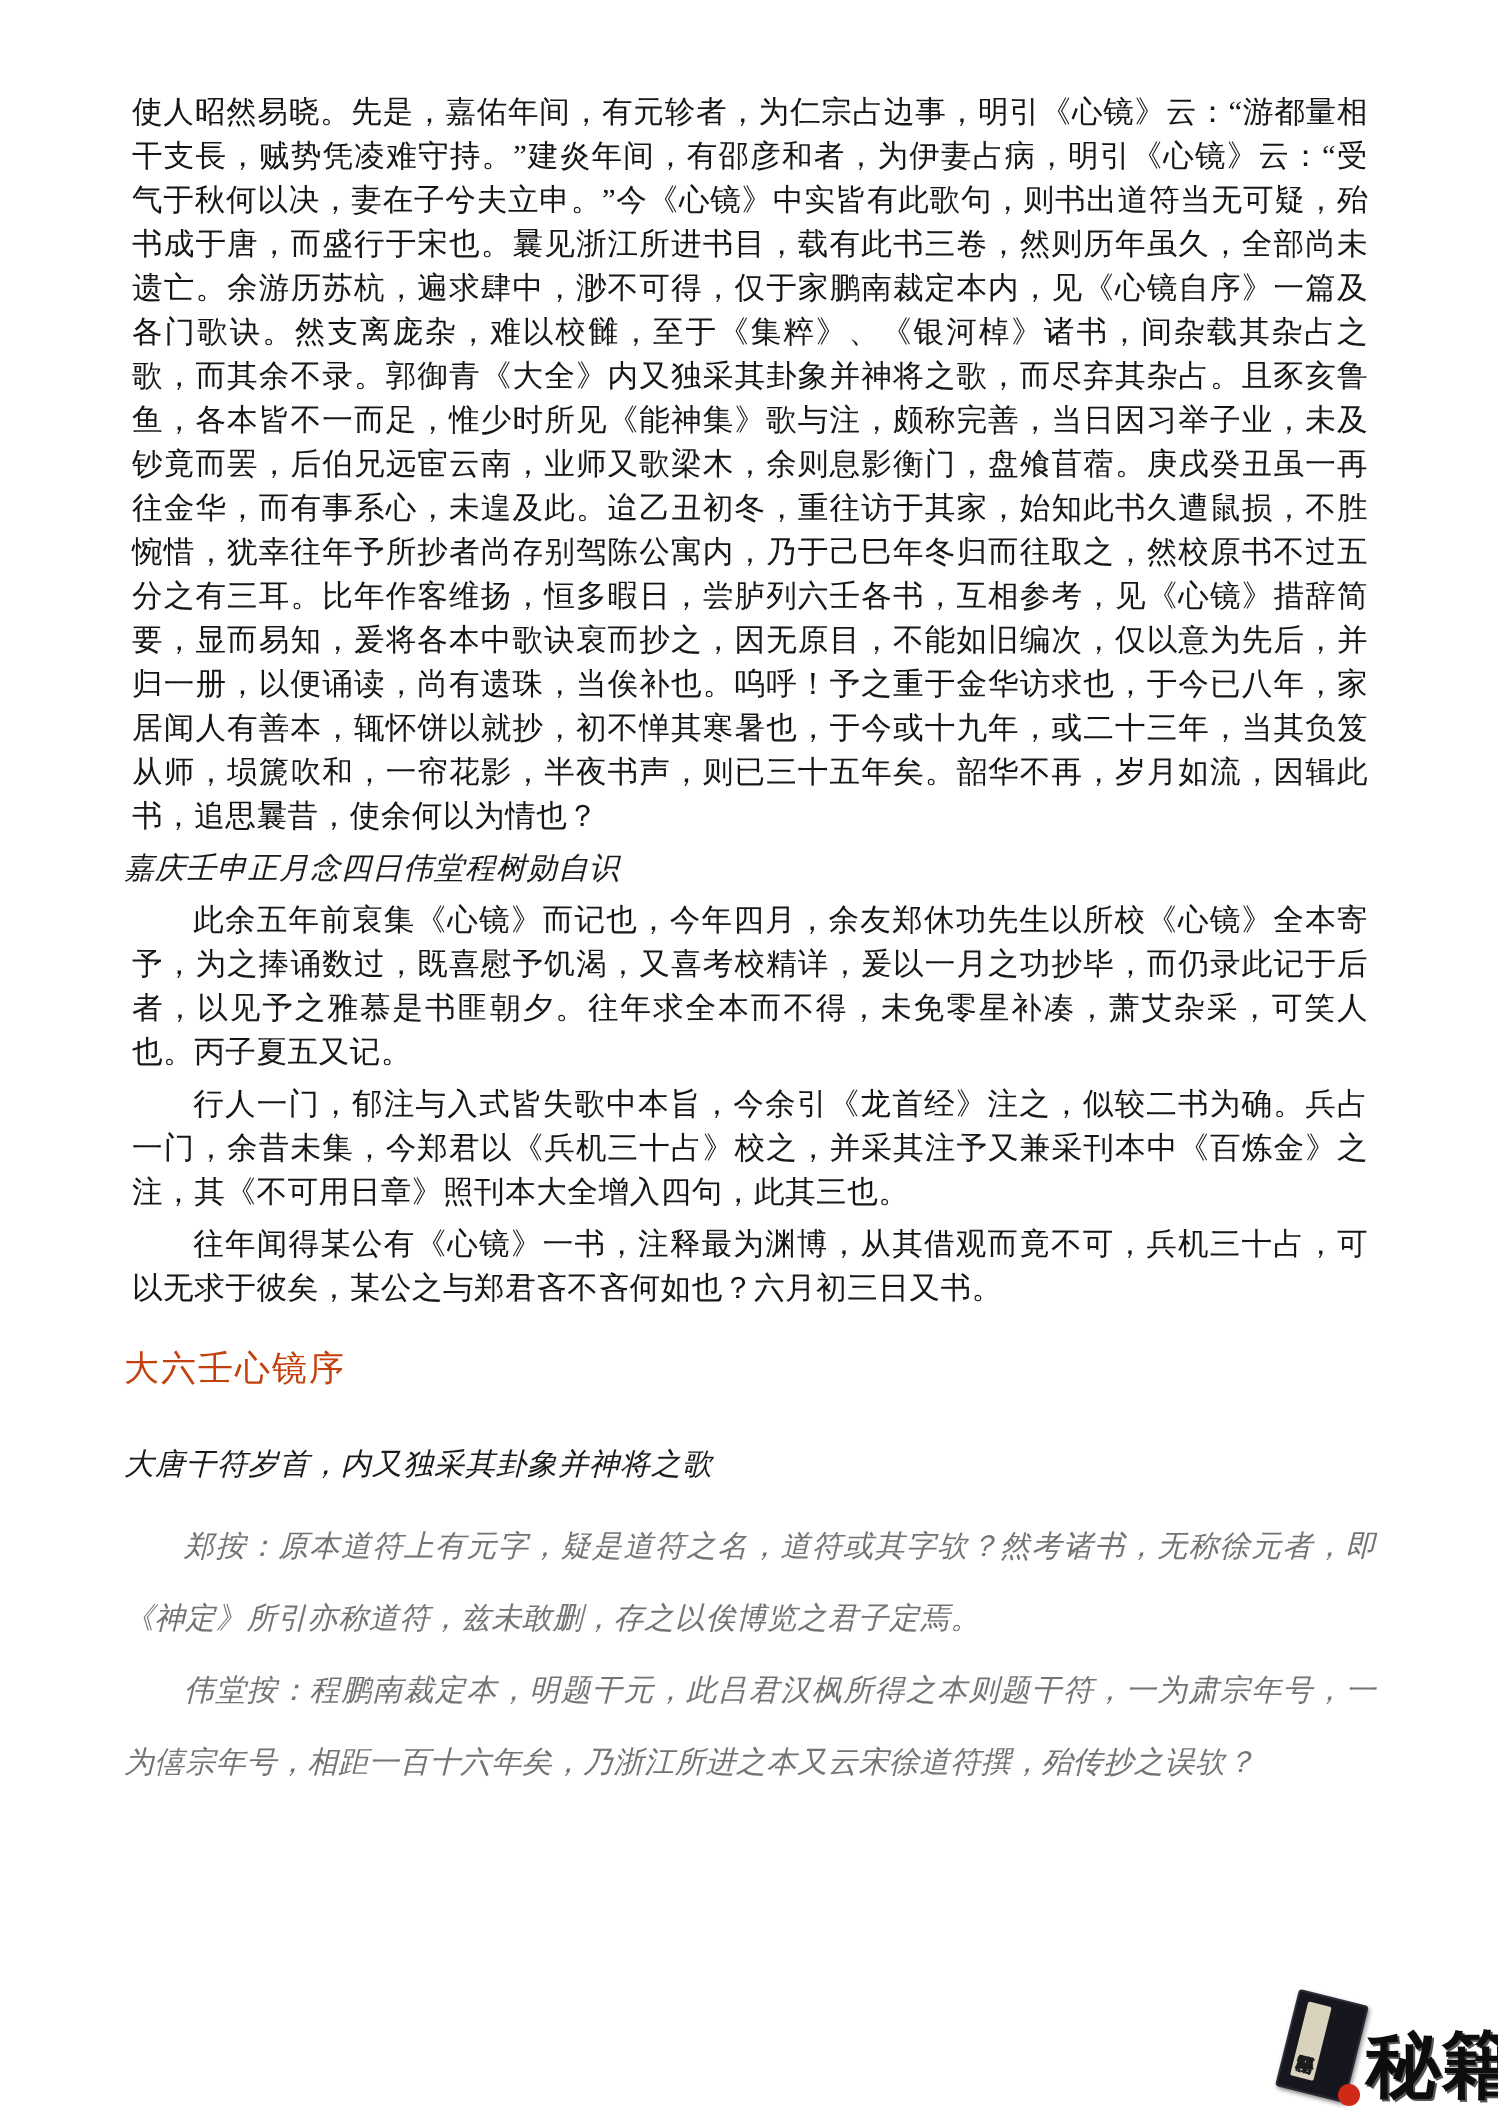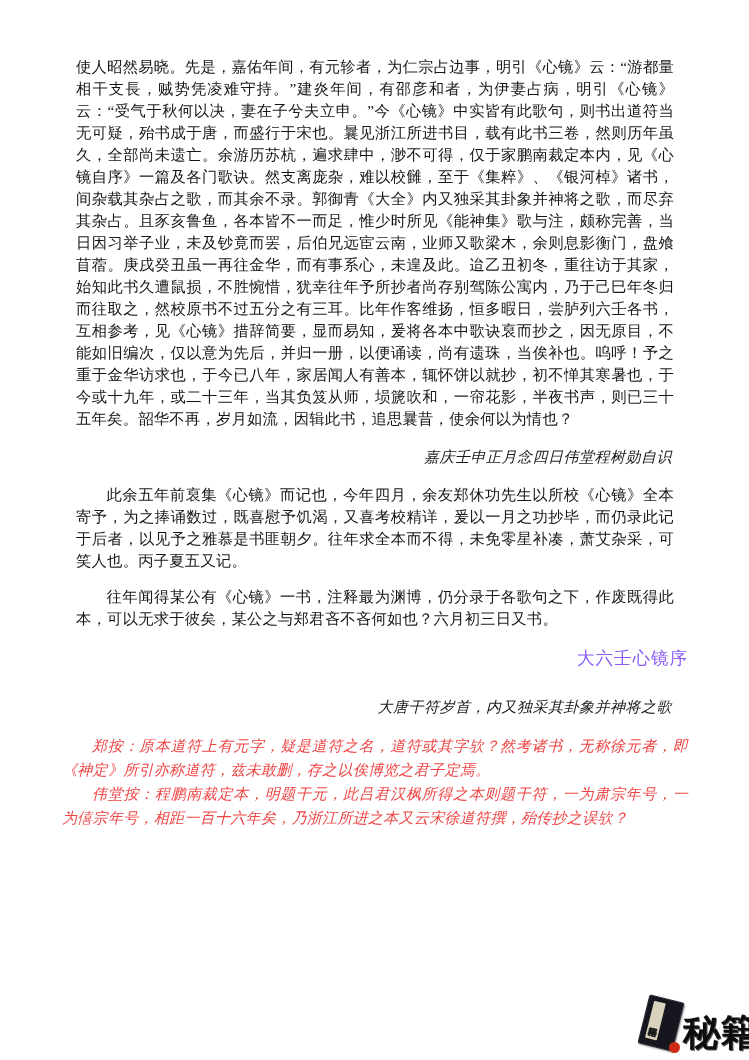--- a/index.html
+++ b/index.html
@@ -9,51 +9,50 @@
     position:relative;
     overflow:hidden;
     font-family:"Liberation Serif","DejaVu Serif",serif;
   }
   .page{
     position:absolute;
     left:62px;top:42px;
     width:626px;
   }
   .body-par{
-    margin:14px;
+    margin:4px;
     font-size:15.3px;
     line-height:22px;
     letter-spacing:0.25px;
     color:#161616;
     text-align:justify;
     text-justify:inter-ideograph;
   }
   .indent{text-indent:2em;}
   .signature{
-    margin:16px;
+    margin:0;
     font-size:15px;
     line-height:22px;
     color:#1a1a1a;
-    text-align:right;
     font-style:italic;
     letter-spacing:0.5px;
   }
   .section-title{
     margin:16px 0 26px 0;
     font-size:17.5px;
     font-weight:400;
-    color:#8b5cf6;
-    text-align:right;
+    color:#c2410c;
+    text-align:left;
     letter-spacing:1px;
   }
   .note-par{
     margin:0;
     font-size:15px;
-    line-height:24px;
-    color:#ef4444;
+    line-height:36px;
+    color:#737373;
     font-style:italic;
     text-align:justify;
     text-indent:2em;
     letter-spacing:0.3px;
   }
   .note-block{margin-top:12px;}
   
   .watermark{
     position:absolute;
     right:-14px;bottom:2px;
@@ -102,21 +101,22 @@
 </style>
 </head>
 <body>
 
 <div class="page">
 
   <p class="body-par">使人昭然易晓。先是，嘉佑年间，有元轸者，为仁宗占边事，明引《心镜》云：“游都量相干支長，贼势凭凌难守持。”建炎年间，有邵彦和者，为伊妻占病，明引《心镜》云：“受气于秋何以决，妻在子兮夫立申。”今《心镜》中实皆有此歌句，则书出道符当无可疑，殆书成于唐，而盛行于宋也。曩见浙江所进书目，载有此书三卷，然则历年虽久，全部尚未遗亡。余游历苏杭，遍求肆中，渺不可得，仅于家鹏南裁定本内，见《心镜自序》一篇及各门歌诀。然支离庞杂，难以校雠，至于《集粹》、《银河棹》诸书，间杂载其杂占之歌，而其余不录。郭御青《大全》内又独采其卦象并神将之歌，而尽弃其杂占。且豕亥鲁鱼，各本皆不一而足，惟少时所见《能神集》歌与注，颇称完善，当日因习举子业，未及钞竟而罢，后伯兄远宦云南，业师又歌梁木，余则息影衡门，盘飧苜蓿。庚戌癸丑虽一再往金华，而有事系心，未遑及此。迨乙丑初冬，重往访于其家，始知此书久遭鼠损，不胜惋惜，犹幸往年予所抄者尚存别驾陈公寓内，乃于己巳年冬归而往取之，然校原书不过五分之有三耳。比年作客维扬，恒多暇日，尝胪列六壬各书，互相参考，见《心镜》措辞简要，显而易知，爰将各本中歌诀裒而抄之，因无原目，不能如旧编次，仅以意为先后，并归一册，以便诵读，尚有遗珠，当俟补也。呜呼！予之重于金华访求也，于今已八年，家居闻人有善本，辄怀饼以就抄，初不惮其寒暑也，于今或十九年，或二十三年，当其负笈从师，埙篪吹和，一帘花影，半夜书声，则已三十五年矣。韶华不再，岁月如流，因辑此书，追思曩昔，使余何以为情也？</p>
   <p class="signature">嘉庆壬申正月念四日伟堂程树勋自识</p>
 
   <p class="body-par indent">此余五年前裒集《心镜》而记也，今年四月，余友郑休功先生以所校《心镜》全本寄予，为之捧诵数过，既喜慰予饥渴，又喜考校精详，爰以一月之功抄毕，而仍录此记于后者，以见予之雅慕是书匪朝夕。往年求全本而不得，未免零星补凑，萧艾杂采，可笑人也。丙子夏五又记。</p>
-  <p class="body-par indent">往年闻得某公有《心镜》一书，注释最为渊博，仍分录于各歌句之下，作废既得此本，可以无求于彼矣，某公之与郑君吝不吝何如也？六月初三日又书。</p>
+  <p class="body-par indent">行人一门，郁注与入式皆失歌中本旨，今余引《龙首经》注之，似较二书为确。兵占一门，余昔未集，今郑君以《兵机三十占》校之，并采其注予又兼采刊本中《百炼金》之注，其《不可用日章》照刊本大全增入四句，此其三也。</p>
+  <p class="body-par indent">往年闻得某公有《心镜》一书，注释最为渊博，从其借观而竟不可，兵机三十占，可以无求于彼矣，某公之与郑君吝不吝何如也？六月初三日又书。</p>
 
   <h2 class="section-title">大六壬心镜序</h2>
 
   <p class="signature">大唐干符岁首，内又独采其卦象并神将之歌</p>
 
   <div class="note-block">
     <p class="note-par">郑按：原本道符上有元字，疑是道符之名，道符或其字欤？然考诸书，无称徐元者，即《神定》所引亦称道符，兹未敢删，存之以俟博览之君子定焉。</p>
     <p class="note-par">伟堂按：程鹏南裁定本，明题干元，此吕君汉枫所得之本则题干符，一为肃宗年号，一为僖宗年号，相距一百十六年矣，乃浙江所进之本又云宋徐道符撰，殆传抄之误欤？</p>
   </div>
 

